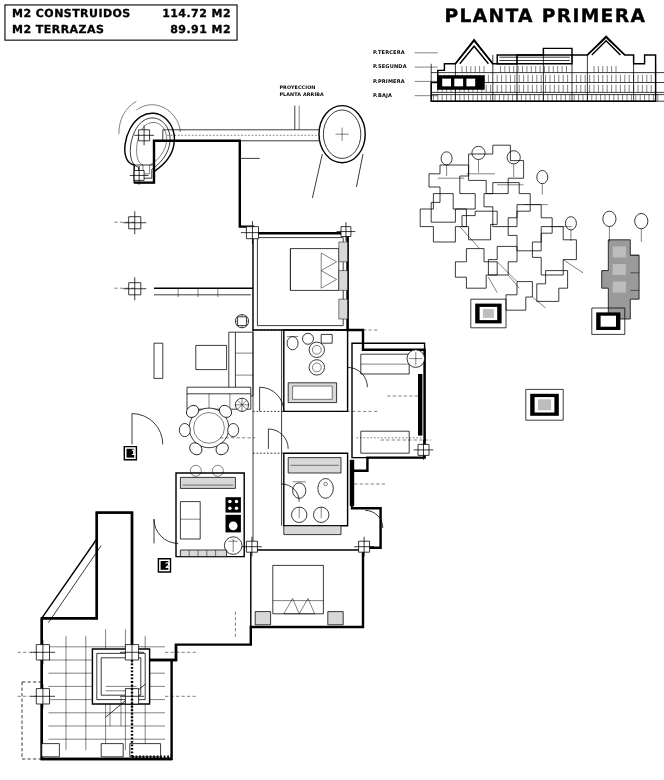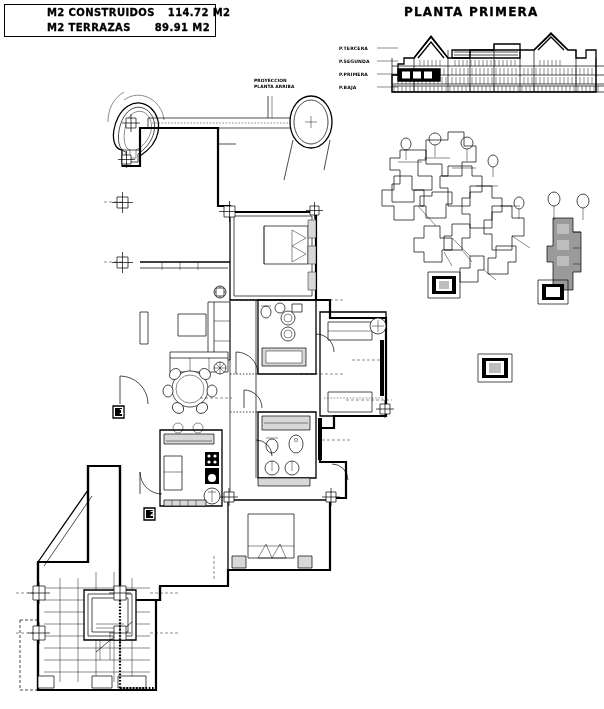--- a/index.html
+++ b/index.html
@@ -2,34 +2,34 @@
 <html><head>
 <meta charset="utf-8">
 <style>
   html,body{margin:0;padding:0;background:#ffffff;}
   body{width:604px;height:709px;position:relative;overflow:hidden;
        font-family:"Liberation Sans", sans-serif;color:#000;}
   #sheet{position:absolute;left:0;top:0;width:604px;height:709px;background:#fff;}
 
   
   #area-table{position:absolute;left:4px;top:4px;width:212px;height:33px;
-      border:1.6px solid #000;background:#fff;box-sizing:border-box;padding-left:36px;}
+      border:1.6px solid #000;background:#fff;box-sizing:border-box;}
   #area-table .row{display:flex;justify-content:space-between;align-items:center;
       height:15px;padding:0 5px 0 6px;}
   #area-table .lbl,#area-table .val{
       font-family:"DejaVu Sans", sans-serif;
       font-size:10px;font-weight:700;letter-spacing:.4px;
       white-space:nowrap;line-height:15px;
       -webkit-text-stroke:.3px #000;}
   #area-table .val{font-variant-numeric:tabular-nums;margin-left:13px;}
 
   
   #keyplan-title{position:absolute;left:404px;top:5px;width:200px;
       font-family:"DejaVu Sans", sans-serif;
-      font-size:12px;font-weight:700;letter-spacing:1.2px;
+      font-size:17px;font-weight:700;letter-spacing:1.2px;
       -webkit-text-stroke:.3px #000;}
 
   
   .lvl{position:absolute;font-family:"DejaVu Sans", sans-serif;
        font-size:4.6px;font-weight:700;letter-spacing:.15px;white-space:nowrap;}
 
   
   #proj-note{position:absolute;left:254px;top:78px;
       font-family:"DejaVu Sans", sans-serif;font-size:4.4px;
       font-weight:700;line-height:6px;letter-spacing:.1px;white-space:nowrap;}

